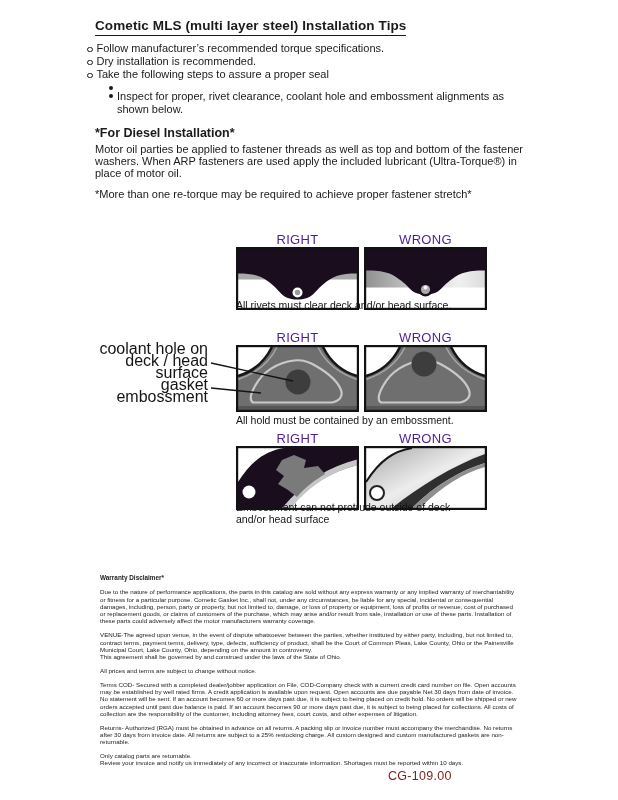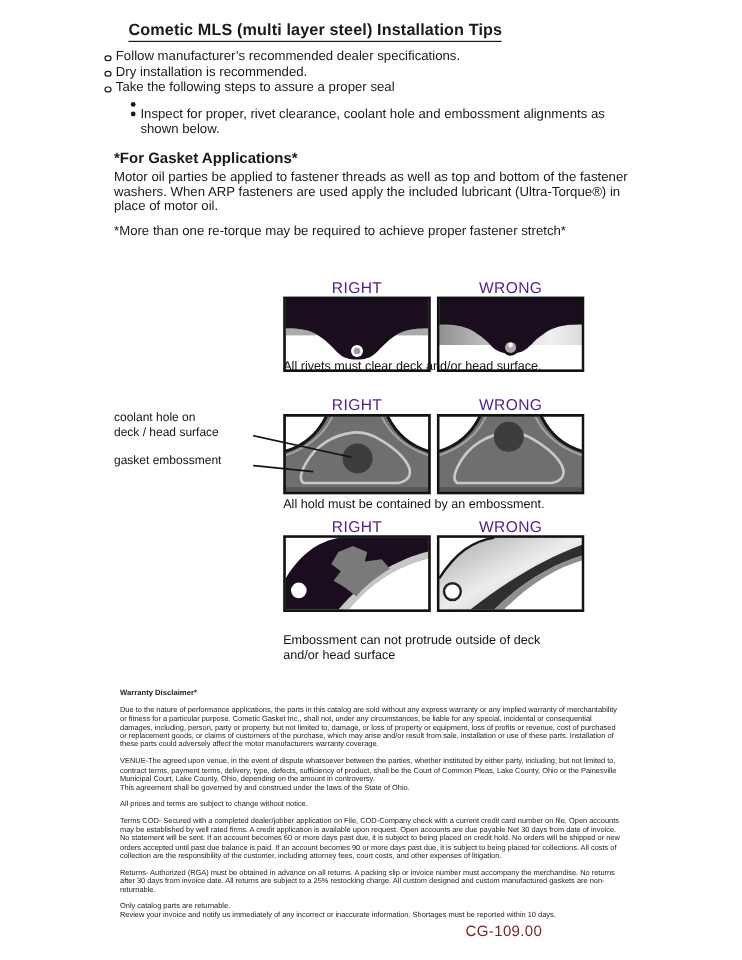--- a/index.html
+++ b/index.html
@@ -3,73 +3,73 @@
 <meta charset="utf-8">
 <style>
   html,body{margin:0;padding:0;background:#ffffff;}
   .page{
     position:relative;width:618px;height:800px;background:#ffffff;overflow:hidden;
     font-family:"Liberation Sans","DejaVu Sans",sans-serif;color:#1a1a1a;
   }
   
   .top-text{position:absolute;left:95px;top:16px;width:442px;}
   .doc-title{
-    display:inline-block;margin:0 0 6px 12px;font-size:13.5px;font-weight:bold;
+    display:inline-block;margin:0 0 6px 0;font-size:13.5px;font-weight:bold;
     border-bottom:1.6px solid #1a1a1a;padding-bottom:2px;letter-spacing:0.1px;text-align:right;
   }
   .tips-list{margin:0;padding:0;list-style:none;font-size:11px;line-height:13px;}
   .tips-list li{display:flex;align-items:flex-start;}
   .marker{flex:0 0 auto;margin-top:4.5px;margin-right:4px;}
   .o-bullet{width:3.5px;height:3.5px;border:1px solid #1a1a1a;border-radius:50%;margin-left:-8px;}
   .f-bullet{width:4px;height:4px;background:#1a1a1a;border-radius:50%;margin-left:14px;}
   .diesel-heading{margin:10px 0 3px 0;font-size:12.5px;font-weight:bold;}
   .diesel-p{margin:0 0 7px 0;font-size:11px;line-height:12.2px;width:442px;}
   .diesel-p.last{margin-top:9px;}
   
   .dg-header{position:absolute;width:123px;text-align:center;font-size:13px;color:#4c1d95;letter-spacing:0.3px;}
   .dg-box{position:absolute;width:123px;}
   .dg-caption{position:absolute;font-size:10.5px;line-height:11.5px;color:#141414;}
-  .dg-label{position:absolute;font-size:10px;line-height:12px;color:#141414;}
+  .dg-label{position:absolute;font-size:16px;line-height:12px;text-align:right;color:#141414;}
   .leader-svg{position:absolute;left:209px;top:355px;z-index:5;}
   
   .legal{position:absolute;left:100px;top:574px;width:420px;font-size:6.2px;line-height:7.3px;color:#222;}
   .legal h3{margin:0 0 7px 0;font-size:6.4px;}
   .legal p{margin:0 0 6.5px 0;}
   .legal p.tight{margin-bottom:0;}
   .page-number{position:absolute;left:388px;top:769px;font-size:12.5px;color:#7f1d1d;letter-spacing:0.3px;}
 </style>
 </head>
 <body>
 
 <div class="page">
 
   <div class="top-text">
     <h1 class="doc-title">Cometic MLS (multi layer steel) Installation Tips</h1>
     <ul class="tips-list">
       <li>
         <span class="marker o-bullet"></span>
-        <span>Follow manufacturer’s recommended dealer specifications.</span>
+        <span>Follow manufacturer’s recommended torque specifications.</span>
       </li>
       <li>
         <span class="marker o-bullet"></span>
         <span>Dry installation is recommended.</span>
       </li>
       <li>
         <span class="marker o-bullet"></span>
         <span>Take the following steps to assure a proper seal</span>
       </li>
       <li>
         <span class="marker f-bullet"></span>
       </li>
       <li>
         <span class="marker f-bullet"></span>
         <span>Inspect for proper, rivet clearance, coolant hole and embossment alignments as shown below.</span>
       </li>
     </ul>
-    <h2 class="diesel-heading">*For Gasket Applications*</h2>
+    <h2 class="diesel-heading">*For Diesel Installation*</h2>
     <p class="diesel-p">Motor oil parties be applied to fastener threads as well as top and bottom of the fastener washers. When ARP fasteners are used apply the included lubricant (Ultra-Torque®) in place of motor oil.</p>
     <p class="diesel-p last">*More than one re-torque may be required to achieve proper fastener stretch*</p>
   </div>
 
   <div class="dg-header" style="left:236px;top:232px;">RIGHT</div>
   <div class="dg-header" style="left:364px;top:232px;">WRONG</div>
 
   <div class="dg-box" style="left:236px;top:247px;">
     <svg width="123" height="63" viewBox="0 0 123 63">
       <rect x="1" y="1" width="121" height="61" fill="#ffffff"></rect>
@@ -168,21 +168,21 @@
       </defs>
       <rect x="1" y="1" width="121" height="62" fill="#ffffff"></rect>
       <path d="M2,36 C16,14 30,5 48,2 L121,2 L121,19 C95,26 70,40 50,62 L2,62 Z" fill="url(#bandGrad)"></path>
       <path d="M2,36 C16,14 30,5 48,2" stroke="#161616" stroke-width="2" fill="none"></path>
       <path d="M121,8 C88,20 56,40 28,62 L48,62 C72,38 98,24 121,17 Z" fill="#2f2f2f"></path>
       <path d="M121,17 C98,24 72,38 48,62 L56,62 C78,40 100,27 121,21 Z" fill="#8f8f8f"></path>
       <circle cx="13" cy="47" r="7" fill="#ffffff" stroke="#222222" stroke-width="2"></circle>
       <rect x="1" y="1" width="121" height="62" fill="none" stroke="#121212" stroke-width="2.4"></rect>
     </svg>
   </div>
-  <div class="dg-caption" style="left:236px;top:529px;width:240px;">Embossment can not protrude outside of deck and/or head surface</div>
+  <div class="dg-caption" style="left:236px;top:502px;width:240px;">Embossment can not protrude outside of deck and/or head surface</div>
 
   <div class="legal">
     <h3>Warranty Disclaimer*</h3>
     <p>Due to the nature of performance applications, the parts in this catalog are sold without any express warranty or any implied warranty of merchantability or fitness for a particular purpose.  Cometic Gasket Inc., shall not, under any circumstances, be liable for any special, incidental or consequential damages, including, person, party or property, but not limited to, damage, or loss of property or equipment, loss of profits or revenue, cost of purchased or replacement goods, or claims of customers of the purchase, which may arise and/or result from sale, installation or use of these parts.  Installation of these parts could adversely affect the motor manufacturers warranty coverage.</p>
     <p class="tight">VENUE-The agreed upon venue, in the event of dispute whatsoever between the parties, whether instituted by either party, including, but not limited to, contract terms, payment terms, delivery, type, defects, sufficiency of product, shall be the Court of Common Pleas, Lake County, Ohio or the Painesville Municipal Court, Lake County, Ohio, depending on the amount in controversy.</p>
     <p>This agreement shall be governed by and construed under the laws of the State of Ohio.</p>
     <p>All prices and terms are subject to change without notice.</p>
     <p>Terms COD- Secured with a completed dealer/jobber application on File, COD-Company check with a current credit card number on file.  Open accounts may be established by well rated firms.  A credit application is available upon request.  Open accounts are due payable Net 30 days from date of invoice.  No statement will be sent.  If an account becomes 60 or more days past due, it is subject to being placed on credit hold.  No orders will be shipped or new orders accepted until past due balance is paid.  If an account becomes 90 or more days past due, it is subject to being placed for collections.  All costs of collection are the responsibility of the customer, including attorney fees, court costs, and other expenses of litigation.</p>
     <p>Returns- Authorized (RGA) must be obtained in advance on all returns.  A packing slip or invoice number must accompany the merchandise.  No returns after 30 days from invoice date.  All returns are subject to a 25% restocking charge.  All custom designed and custom manufactured gaskets are non-returnable.</p>
     <p class="tight">Only catalog parts are returnable.</p>

